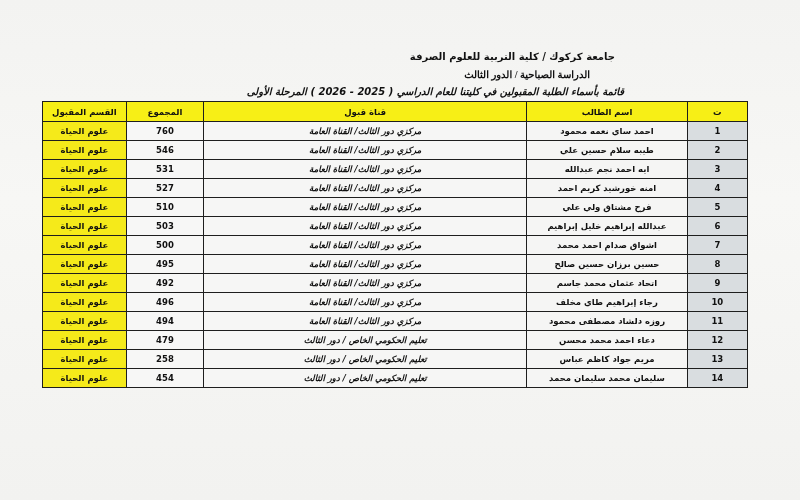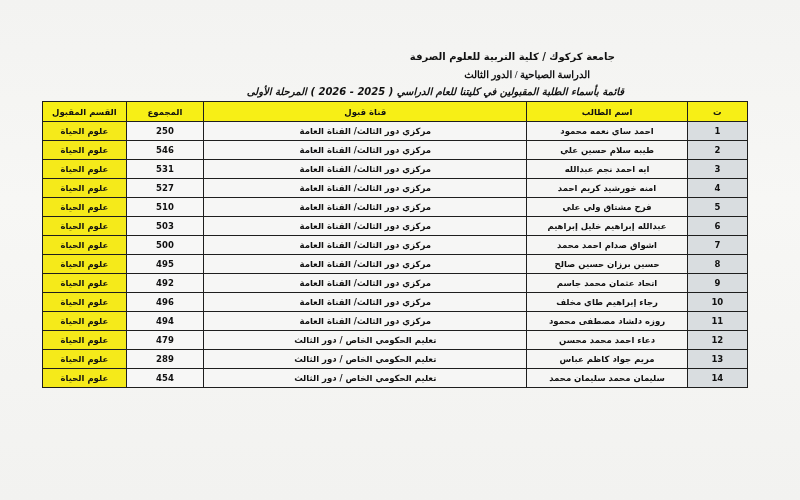--- a/index.html
+++ b/index.html
@@ -27,21 +27,21 @@
   }
   table.list th, table.list td {
     border: 1.5px solid #1e1e1e;
     font-weight: bold; font-size: 8.5px; color: #111;
     text-align: center; padding: 0; height: 18px;
     white-space: nowrap;
   }
   table.list th { background: #f7ef16; height: 19px; margin-top: 36px; }
   td.seq { background: #d9dde0; width: 60px; }
   td.name { background: #f5f5f4; width: 160px; }
-  td.channel { background: #f6f6f5; width: 325px; }
+  td.channel { background: #f6f6f5; width: 325px; font-style: italic; }
   td.total { background: #f7f7f6; width: 77px; }
   td.dept { background: #f5ea1a; width: 83px; }
 </style>
 </head>
 <body>
 
 <div class="paper">
   <div class="heading h1">جامعة كركوك / كلية التربية للعلوم الصرفة</div>
   <div class="heading h2">الدراسة الصباحية / الدور الثالث</div>
   <div class="heading h3">قائمة بأسماء الطلبة المقبولين في كليتنا للعام الدراسي ( 2025 - 2026 ) المرحلة الأولى</div>
@@ -54,21 +54,21 @@
         <th>قناة قبول</th>
         <th>المجموع</th>
         <th>القسم المقبول</th>
       </tr>
     </thead>
     <tbody>
       <tr>
           <td class="seq">1</td>
           <td class="name">احمد ساي نعمه محمود</td>
           <td class="channel">مركزي دور الثالث/ القناة العامة</td>
-          <td class="total">250</td>
+          <td class="total">760</td>
           <td class="dept">علوم الحياة</td>
         </tr>
       <tr>
           <td class="seq">2</td>
           <td class="name">طيبه سلام حسين علي</td>
           <td class="channel">مركزي دور الثالث/ القناة العامة</td>
           <td class="total">546</td>
           <td class="dept">علوم الحياة</td>
         </tr>
       <tr>
@@ -138,21 +138,21 @@
           <td class="seq">12</td>
           <td class="name">دعاء احمد محمد محسن</td>
           <td class="channel">تعليم الحكومي الخاص / دور الثالث</td>
           <td class="total">479</td>
           <td class="dept">علوم الحياة</td>
         </tr>
       <tr>
           <td class="seq">13</td>
           <td class="name">مريم جواد كاظم عباس</td>
           <td class="channel">تعليم الحكومي الخاص / دور الثالث</td>
-          <td class="total">289</td>
+          <td class="total">258</td>
           <td class="dept">علوم الحياة</td>
         </tr>
       <tr>
           <td class="seq">14</td>
           <td class="name">سليمان محمد سليمان محمد</td>
           <td class="channel">تعليم الحكومي الخاص / دور الثالث</td>
           <td class="total">454</td>
           <td class="dept">علوم الحياة</td>
         </tr>
     </tbody>

